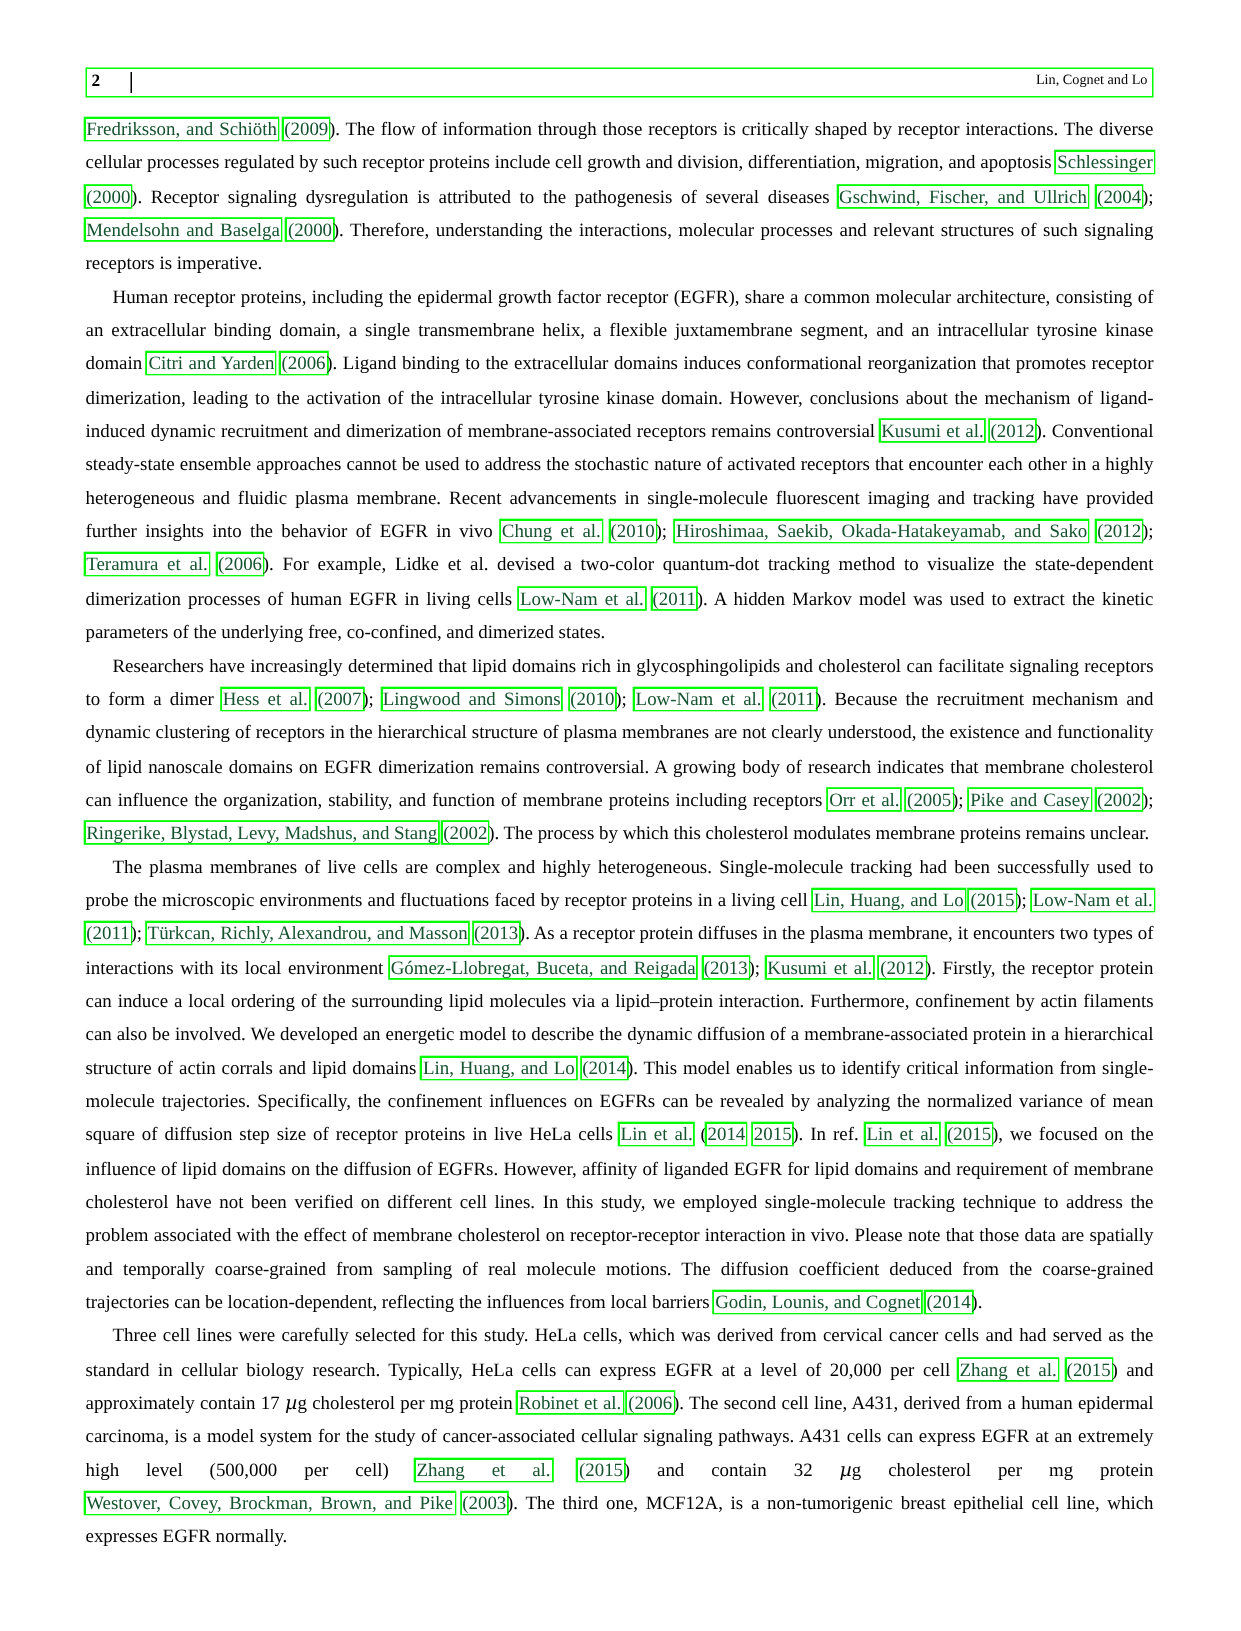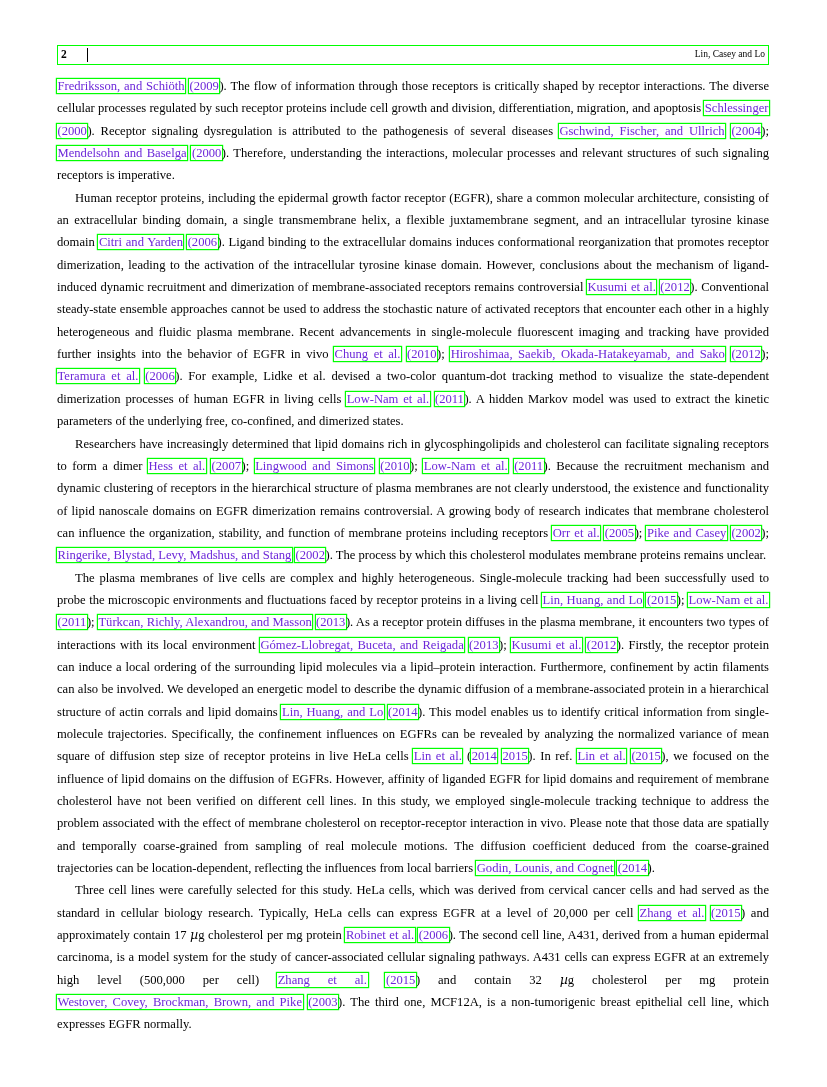--- a/index.html
+++ b/index.html
@@ -73,37 +73,37 @@
     text-indent: 18px;
   }
   #textblock p.noindent {
     text-indent: 0;
   }
 
   
   .lk {
     box-shadow: 0 0 0 1.2px #00ff00;
     padding: 0 0.5px;
-    color: #6d28d9;
+    color: #14532d;
     white-space: nowrap;
   }
   .mu {
     font-family: "DejaVu Serif", serif;
     font-style: italic;
   }
 </style>
 </head>
 <body>
 
 <div id="page">
 
   <div id="header">
     <span class="folio">2</span>
     <span class="rule"></span>
-    <span class="runhead">Lin, Casey and Lo</span>
+    <span class="runhead">Lin, Cognet and Lo</span>
   </div>
 
   <div id="textblock">
       <p class="noindent"><span class="lk">Fredriksson, and Schiöth</span> <span class="lk">(2009</span>). The flow of information through those receptors is critically shaped by receptor interactions. The diverse cellular processes regulated by such receptor proteins include cell growth and division, differentiation, migration, and apoptosis <span class="lk">Schlessinger</span> <span class="lk">(2000</span>). Receptor signaling dysregulation is attributed to the pathogenesis of several diseases <span class="lk">Gschwind, Fischer, and Ullrich</span> <span class="lk">(2004</span>); <span class="lk">Mendelsohn and Baselga</span> <span class="lk">(2000</span>). Therefore, understanding the interactions, molecular processes and relevant structures of such signaling receptors is imperative.</p>
       <p>Human receptor proteins, including the epidermal growth factor receptor (EGFR), share a common molecular architecture, consisting of an extracellular binding domain, a single transmembrane helix, a flexible juxtamembrane segment, and an intracellular tyrosine kinase domain <span class="lk">Citri and Yarden</span> <span class="lk">(2006</span>). Ligand binding to the extracellular domains induces conformational reorganization that promotes receptor dimerization, leading to the activation of the intracellular tyrosine kinase domain. However, conclusions about the mechanism of ligand-induced dynamic recruitment and dimerization of membrane-associated receptors remains controversial <span class="lk">Kusumi et al.</span> <span class="lk">(2012</span>). Conventional steady-state ensemble approaches cannot be used to address the stochastic nature of activated receptors that encounter each other in a highly heterogeneous and fluidic plasma membrane. Recent advancements in single-molecule fluorescent imaging and tracking have provided further insights into the behavior of EGFR in vivo <span class="lk">Chung et al.</span> <span class="lk">(2010</span>); <span class="lk">Hiroshimaa, Saekib, Okada-Hatakeyamab, and Sako</span> <span class="lk">(2012</span>); <span class="lk">Teramura et al.</span> <span class="lk">(2006</span>). For example, Lidke et al. devised a two-color quantum-dot tracking method to visualize the state-dependent dimerization processes of human EGFR in living cells <span class="lk">Low-Nam et al.</span> <span class="lk">(2011</span>). A hidden Markov model was used to extract the kinetic parameters of the underlying free, co-confined, and dimerized states.</p>
       <p>Researchers have increasingly determined that lipid domains rich in glycosphingolipids and cholesterol can facilitate signaling receptors to form a dimer <span class="lk">Hess et al.</span> <span class="lk">(2007</span>); <span class="lk">Lingwood and Simons</span> <span class="lk">(2010</span>); <span class="lk">Low-Nam et al.</span> <span class="lk">(2011</span>). Because the recruitment mechanism and dynamic clustering of receptors in the hierarchical structure of plasma membranes are not clearly understood, the existence and functionality of lipid nanoscale domains on EGFR dimerization remains controversial. A growing body of research indicates that membrane cholesterol can influence the organization, stability, and function of membrane proteins including receptors <span class="lk">Orr et al.</span> <span class="lk">(2005</span>); <span class="lk">Pike and Casey</span> <span class="lk">(2002</span>); <span class="lk">Ringerike, Blystad, Levy, Madshus, and Stang</span> <span class="lk">(2002</span>). The process by which this cholesterol modulates membrane proteins remains unclear.</p>
       <p>The plasma membranes of live cells are complex and highly heterogeneous. Single-molecule tracking had been successfully used to probe the microscopic environments and fluctuations faced by receptor proteins in a living cell <span class="lk">Lin, Huang, and Lo</span> <span class="lk">(2015</span>); <span class="lk">Low-Nam et al.</span> <span class="lk">(2011</span>); <span class="lk">Türkcan, Richly, Alexandrou, and Masson</span> <span class="lk">(2013</span>). As a receptor protein diffuses in the plasma membrane, it encounters two types of interactions with its local environment <span class="lk">Gómez-Llobregat, Buceta, and Reigada</span> <span class="lk">(2013</span>); <span class="lk">Kusumi et al.</span> <span class="lk">(2012</span>). Firstly, the receptor protein can induce a local ordering of the surrounding lipid molecules via a lipid–protein interaction. Furthermore, confinement by actin filaments can also be involved. We developed an energetic model to describe the dynamic diffusion of a membrane-associated protein in a hierarchical structure of actin corrals and lipid domains <span class="lk">Lin, Huang, and Lo</span> <span class="lk">(2014</span>). This model enables us to identify critical information from single-molecule trajectories. Specifically, the confinement influences on EGFRs can be revealed by analyzing the normalized variance of mean square of diffusion step size of receptor proteins in live HeLa cells <span class="lk">Lin et al.</span> (<span class="lk">2014</span> <span class="lk">2015</span>). In ref. <span class="lk">Lin et al.</span> <span class="lk">(2015</span>), we focused on the influence of lipid domains on the diffusion of EGFRs. However, affinity of liganded EGFR for lipid domains and requirement of membrane cholesterol have not been verified on different cell lines. In this study, we employed single-molecule tracking technique to address the problem associated with the effect of membrane cholesterol on receptor-receptor interaction in vivo. Please note that those data are spatially and temporally coarse-grained from sampling of real molecule motions. The diffusion coefficient deduced from the coarse-grained trajectories can be location-dependent, reflecting the influences from local barriers <span class="lk">Godin, Lounis, and Cognet</span> <span class="lk">(2014</span>).</p>
       <p>Three cell lines were carefully selected for this study. HeLa cells, which was derived from cervical cancer cells and had served as the standard in cellular biology research. Typically, HeLa cells can express EGFR at a level of 20,000 per cell <span class="lk">Zhang et al.</span> <span class="lk">(2015</span>) and approximately contain 17 <span class="mu">µ</span>g cholesterol per mg protein <span class="lk">Robinet et al.</span> <span class="lk">(2006</span>). The second cell line, A431, derived from a human epidermal carcinoma, is a model system for the study of cancer-associated cellular signaling pathways. A431 cells can express EGFR at an extremely high level (500,000 per cell) <span class="lk">Zhang et al.</span> <span class="lk">(2015</span>) and contain 32 <span class="mu">µ</span>g cholesterol per mg protein <span class="lk">Westover, Covey, Brockman, Brown, and Pike</span> <span class="lk">(2003</span>). The third one, MCF12A, is a non-tumorigenic breast epithelial cell line, which expresses EGFR normally.</p>
     </div>
 

